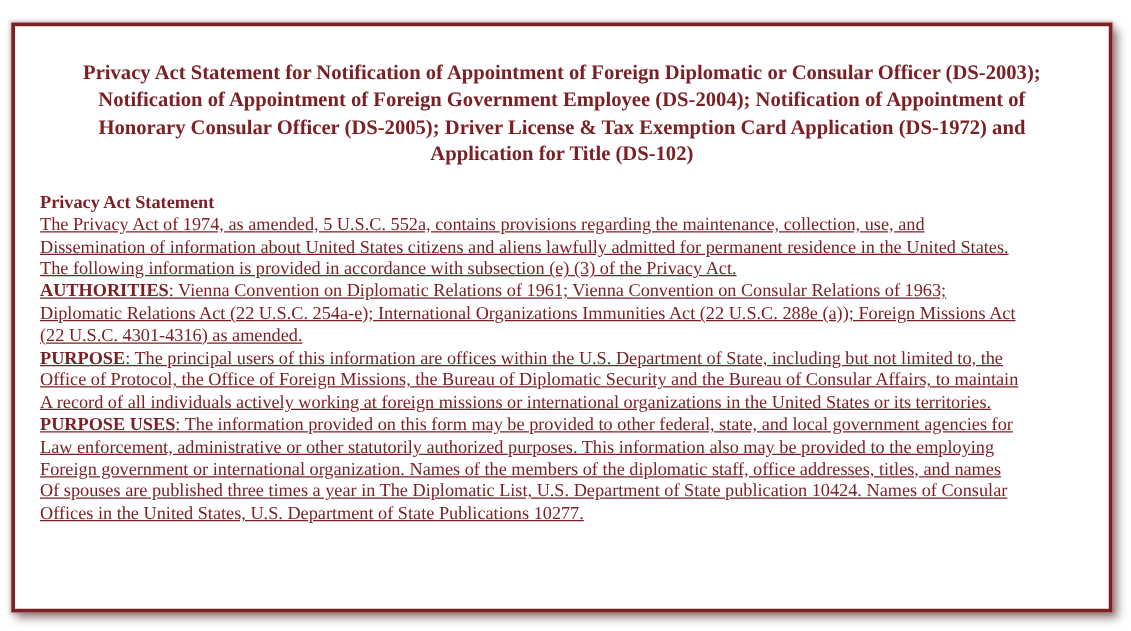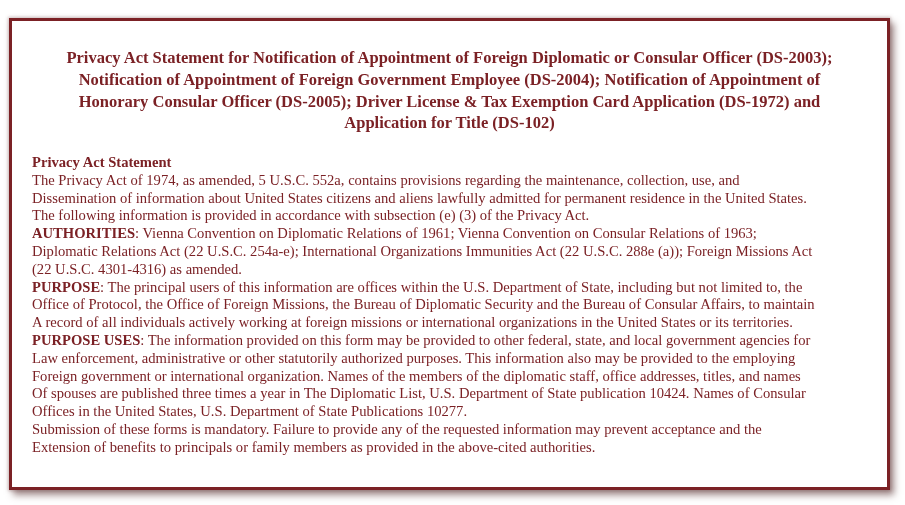--- a/index.html
+++ b/index.html
@@ -39,20 +39,21 @@
   .body-text {
     padding: 20px 16px 0 20px;
     font-size: 14.6px;
     line-height: 17.8px;
   }
   .section-heading {
     font-weight: bold;
   }
   .para {
     margin: 0;
+    text-decoration: underline;
   }
   .para .plabel {
     font-weight: bold;
     text-align: center;
   }
   .para .ptext {
     white-space: pre-line;
   }
 </style>
 </head>
@@ -69,16 +70,14 @@
 Diplomatic Relations Act (22 U.S.C. 254a-e); International Organizations Immunities Act (22 U.S.C. 288e (a)); Foreign Missions Act
 (22 U.S.C. 4301-4316) as amended.</span></div>
     <div class="para"><b class="plabel">PURPOSE</b><span class="ptext">: The principal users of this information are offices within the U.S. Department of State, including but not limited to, the
 Office of Protocol, the Office of Foreign Missions, the Bureau of Diplomatic Security and the Bureau of Consular Affairs, to maintain
 A record of all individuals actively working at foreign missions or international organizations in the United States or its territories.</span></div>
     <div class="para"><b class="plabel">PURPOSE USES</b><span class="ptext">: The information provided on this form may be provided to other federal, state, and local government agencies for
 Law enforcement, administrative or other statutorily authorized purposes. This information also may be provided to the employing
 Foreign government or international organization. Names of the members of the diplomatic staff, office addresses, titles, and names
 Of spouses are published three times a year in The Diplomatic List, U.S. Department of State publication 10424. Names of Consular
 Offices in the United States, U.S. Department of State Publications 10277.</span></div>
-    <div class="para"><b class="plabel"></b><span class="ptext">Submission of these forms is mandatory. Failure to provide any of the requested information may prevent acceptance and the
-Extension of benefits to principals or family members as provided in the above-cited authorities.</span></div>
   </div>
 </div>
 
 </body></html>

